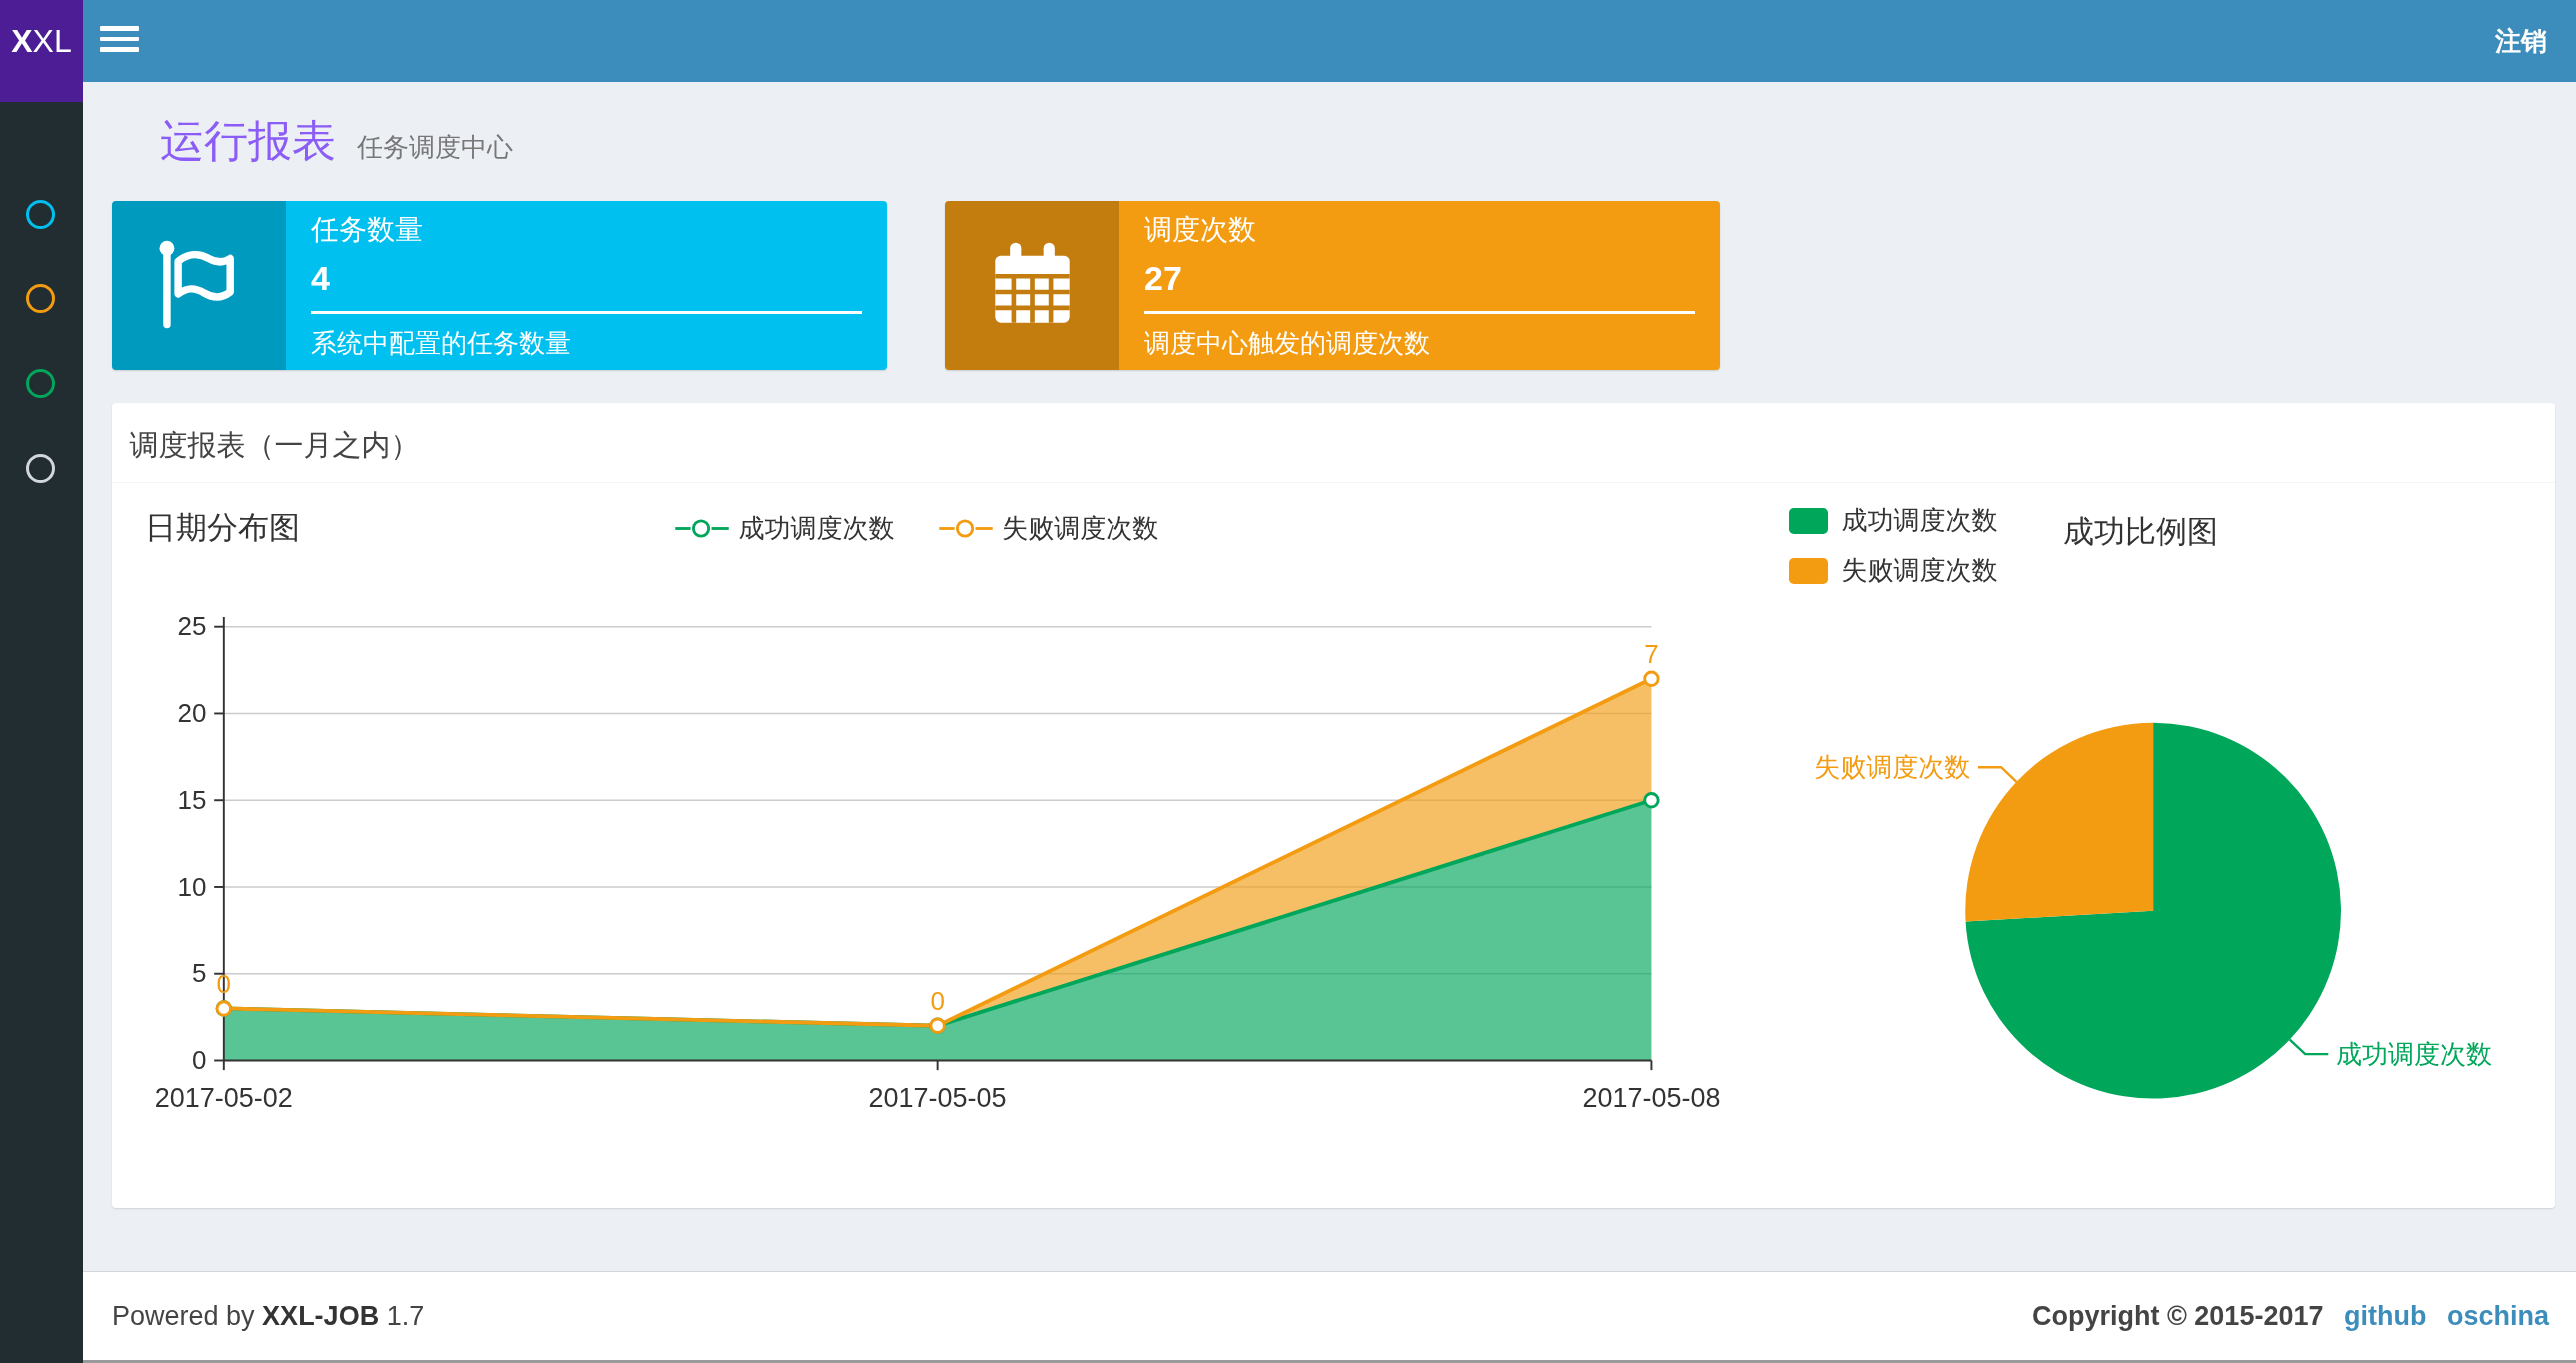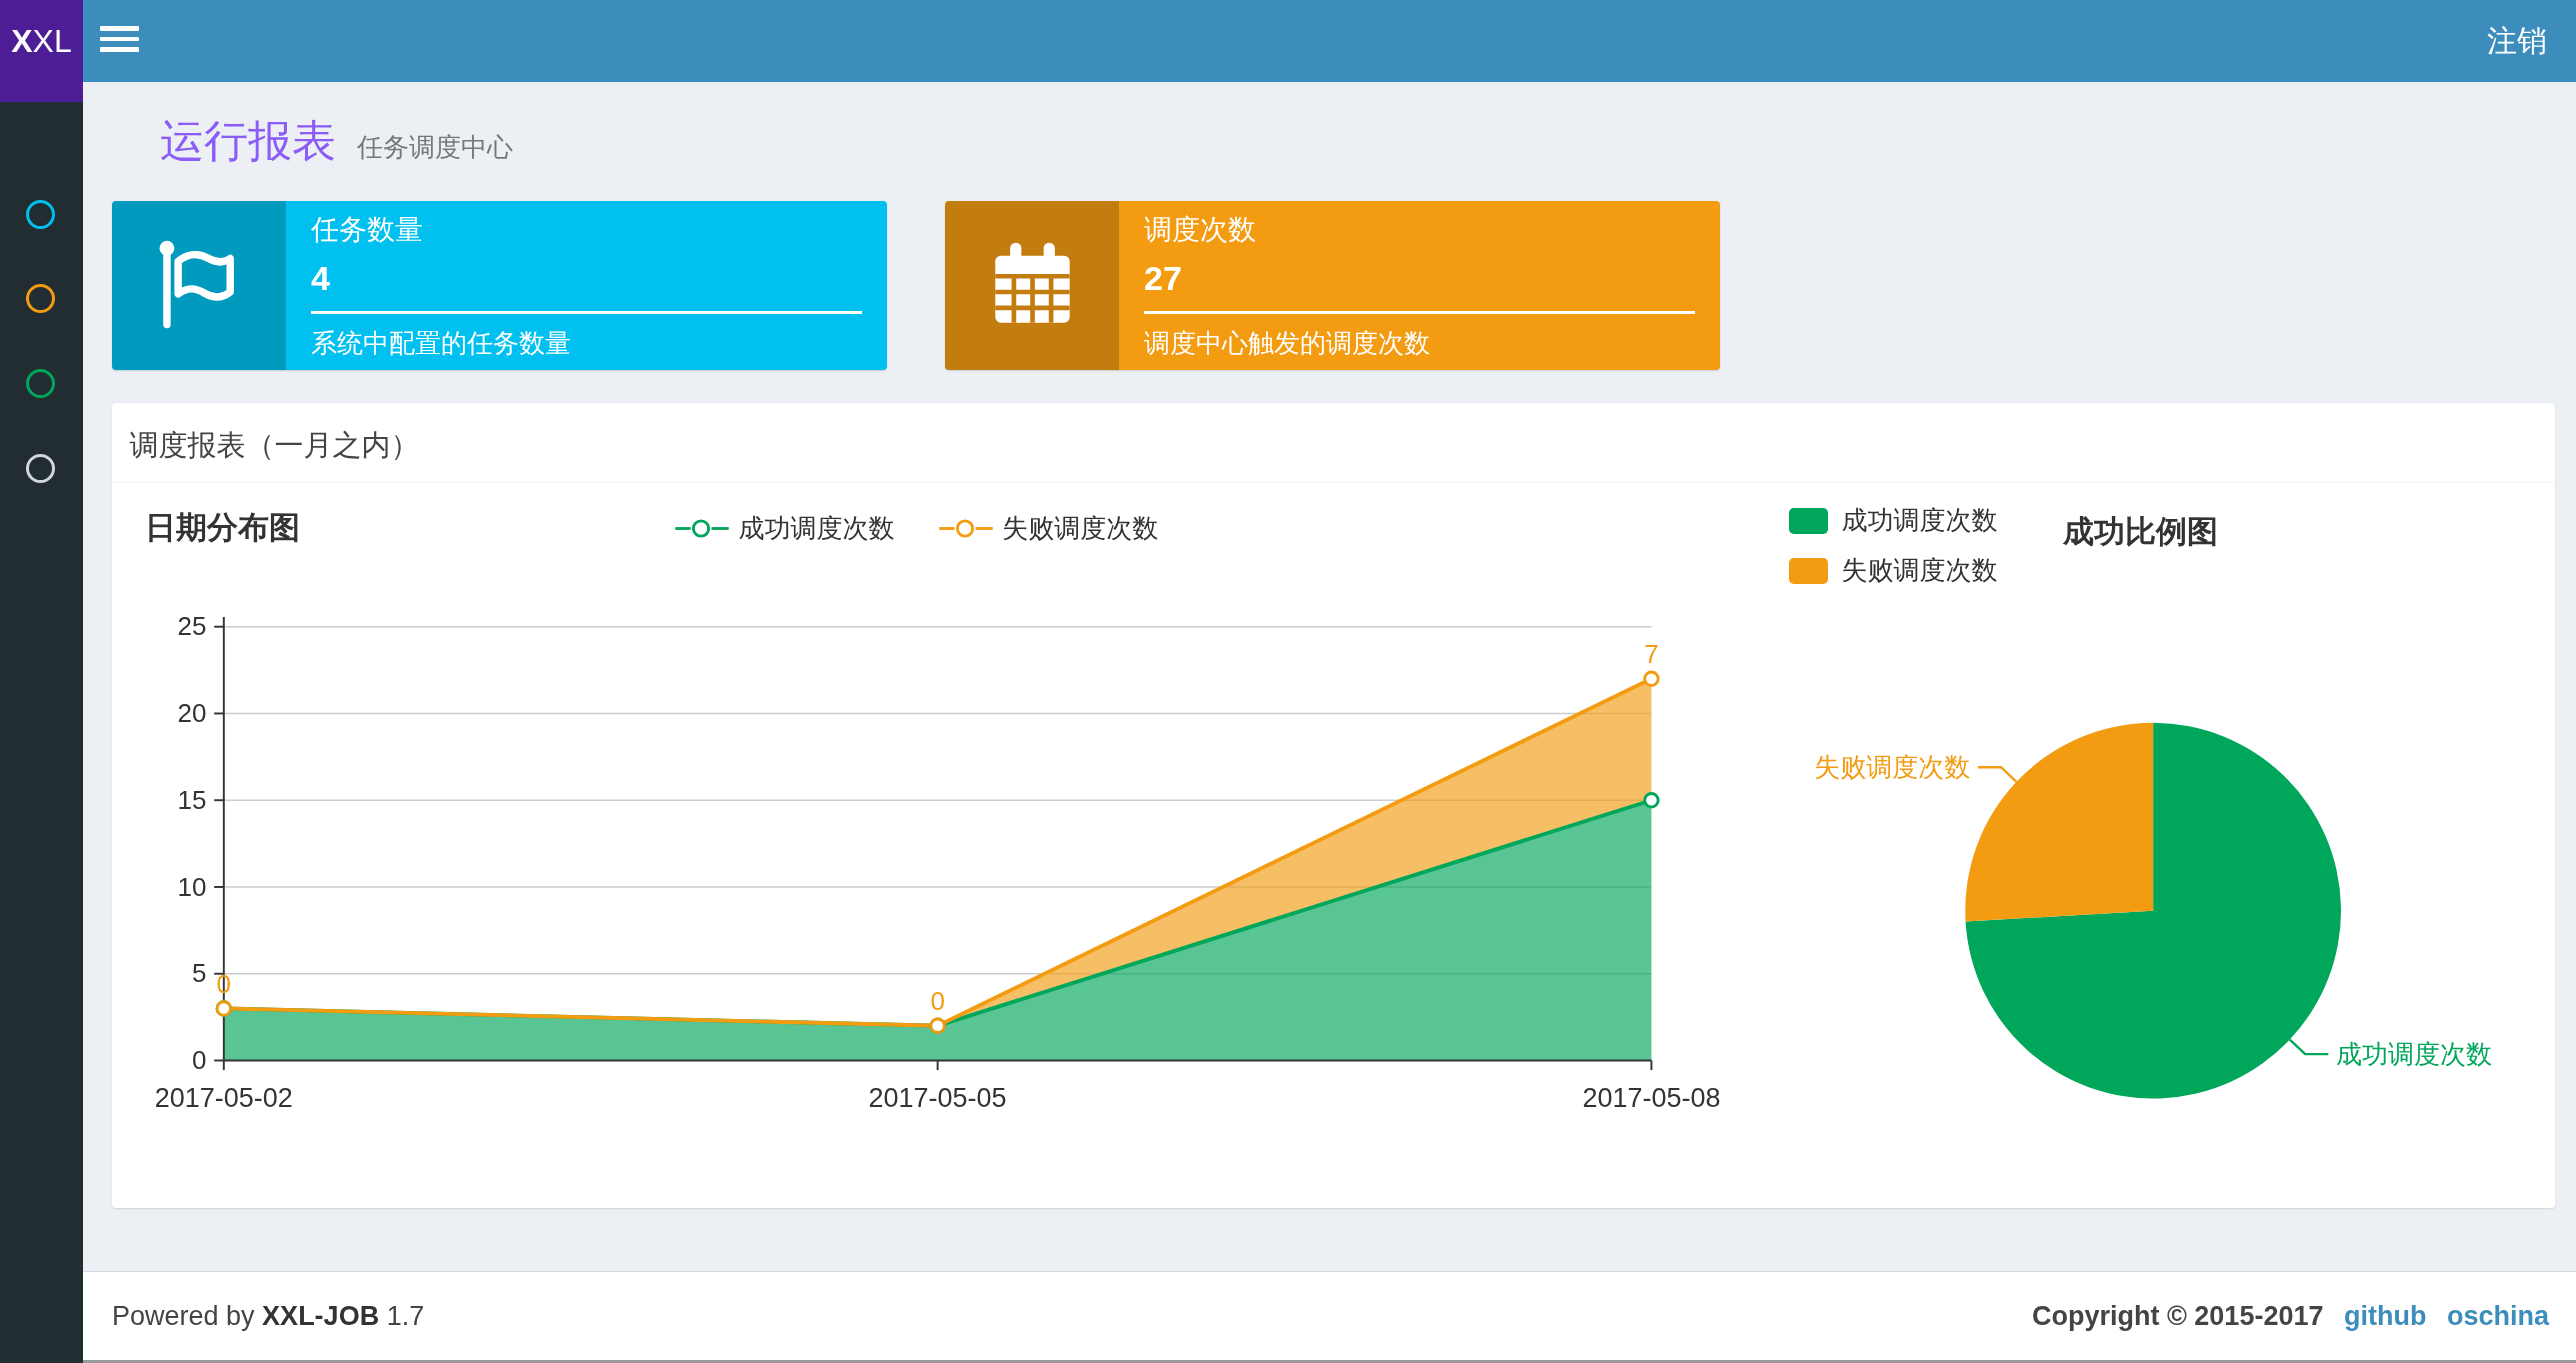--- a/index.html
+++ b/index.html
@@ -6,21 +6,21 @@
   .screen{position:relative;width:2576px;height:1363px;background:#ecf0f5;overflow:hidden;
           font-family:"Liberation Sans","DejaVu Sans",sans-serif;}
 
   
   .main-header{position:absolute;top:0;left:0;width:2576px;height:82px;background:#3c8dbc;z-index:5;}
   .logo{position:absolute;left:0;top:0;width:83px;height:102px;background:#4c1d95;color:#fff;
         font-size:32px;line-height:82px;text-align:center;letter-spacing:0;}
   .logo b{font-weight:bold;}
   .menu-toggle{position:absolute;left:100px;top:26px;width:40px;height:31px;cursor:pointer;}
   .menu-toggle span{display:block;width:39px;height:4.8px;background:#fff;border-radius:1px;margin-bottom:5.8px;}
-  .logout{position:absolute;right:29px;top:0;height:77px;line-height:82px;color:#fff;font-size:30px;cursor:pointer;}
+  .logout{position:absolute;right:29px;top:0;height:77px;line-height:82px;color:#fff;font-size:26px;cursor:pointer;font-weight:bold;}
 
   
   .main-sidebar{position:absolute;top:82px;left:0;width:83px;height:1281px;background:#222d32;z-index:4;}
   .side-item{position:absolute;left:0;width:83px;height:85px;cursor:pointer;}
   .side-item .circle{position:absolute;left:26px;top:27px;width:23px;height:23px;border:3.9px solid #fff;border-radius:50%;}
 
   
   .page-header{position:absolute;left:112px;top:112px;white-space:nowrap;}
   .page-header .h1{font-size:44px;color:#8b5cf6;font-weight:500;margin-left:48px;}
   .page-header .sub{font-size:26px;color:#777;margin-left:21px;font-weight:400;}
@@ -36,21 +36,21 @@
   .ib-number{font-size:34px;font-weight:bold;margin-top:9.6px;}
   .ib-line{height:2.9px;background:#fff;margin-top:13.5px;}
   .ib-desc{font-size:26px;margin-top:11.6px;}
 
   
   .box{position:absolute;left:112px;top:403px;width:2443px;height:805px;background:#fff;border-radius:3.9px;
        box-shadow:0 1px 1.9px rgba(0,0,0,0.12);}
   .box-header{position:absolute;left:0;top:0;right:0;height:79px;border-bottom:1.9px solid #f4f4f4;}
   .box-title{position:absolute;left:17.4px;top:23px;font-size:29px;color:#444;}
 
-  .chart-title{position:absolute;font-size:31px;font-weight:bold;color:#333;}
+  .chart-title{position:absolute;font-size:31px;font-weight:normal;color:#333;}
   .line-chart-title{left:33px;top:104px;}
   .pie-chart-title{left:1951px;top:108px;}
 
   .line-legend{position:absolute;left:563px;top:108px;display:flex;gap:44px;align-items:center;}
   .legend-item{display:flex;align-items:center;gap:9.6px;cursor:pointer;}
   .legend-item .txt{font-size:26px;color:#333;}
 
   .pie-legend{position:absolute;left:1677px;top:100px;}
   .pie-legend .row{display:flex;align-items:center;gap:13.5px;margin-bottom:15.4px;cursor:pointer;}
   .pie-legend .swatch{width:39px;height:26px;border-radius:4.8px;}

